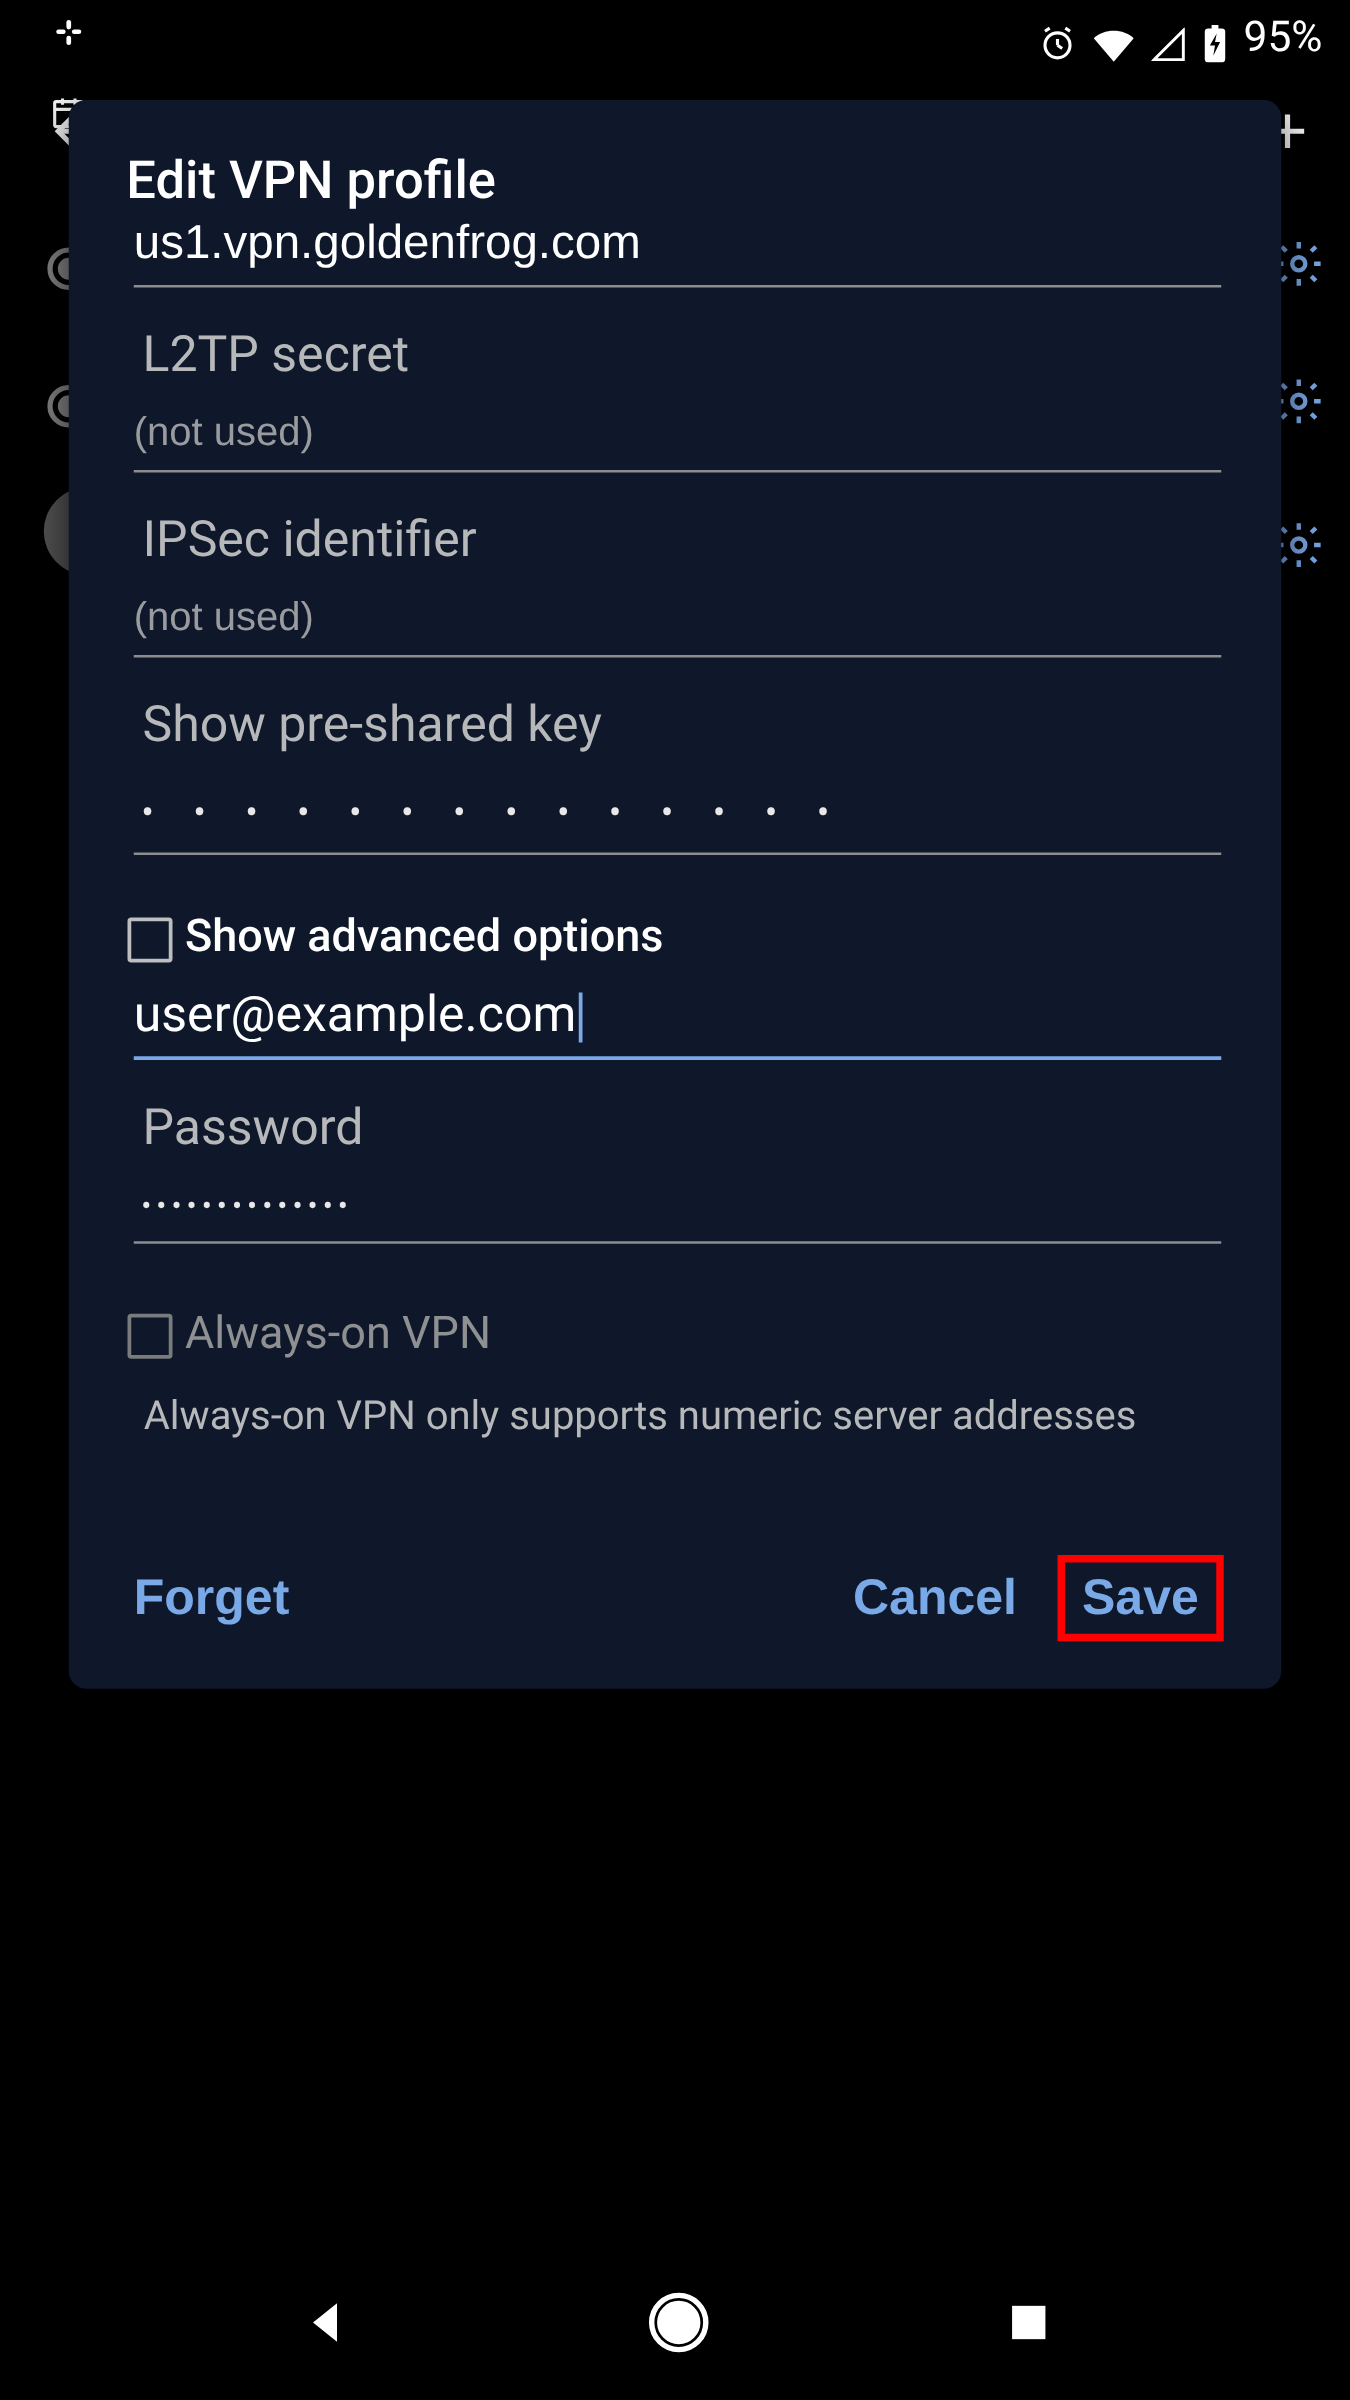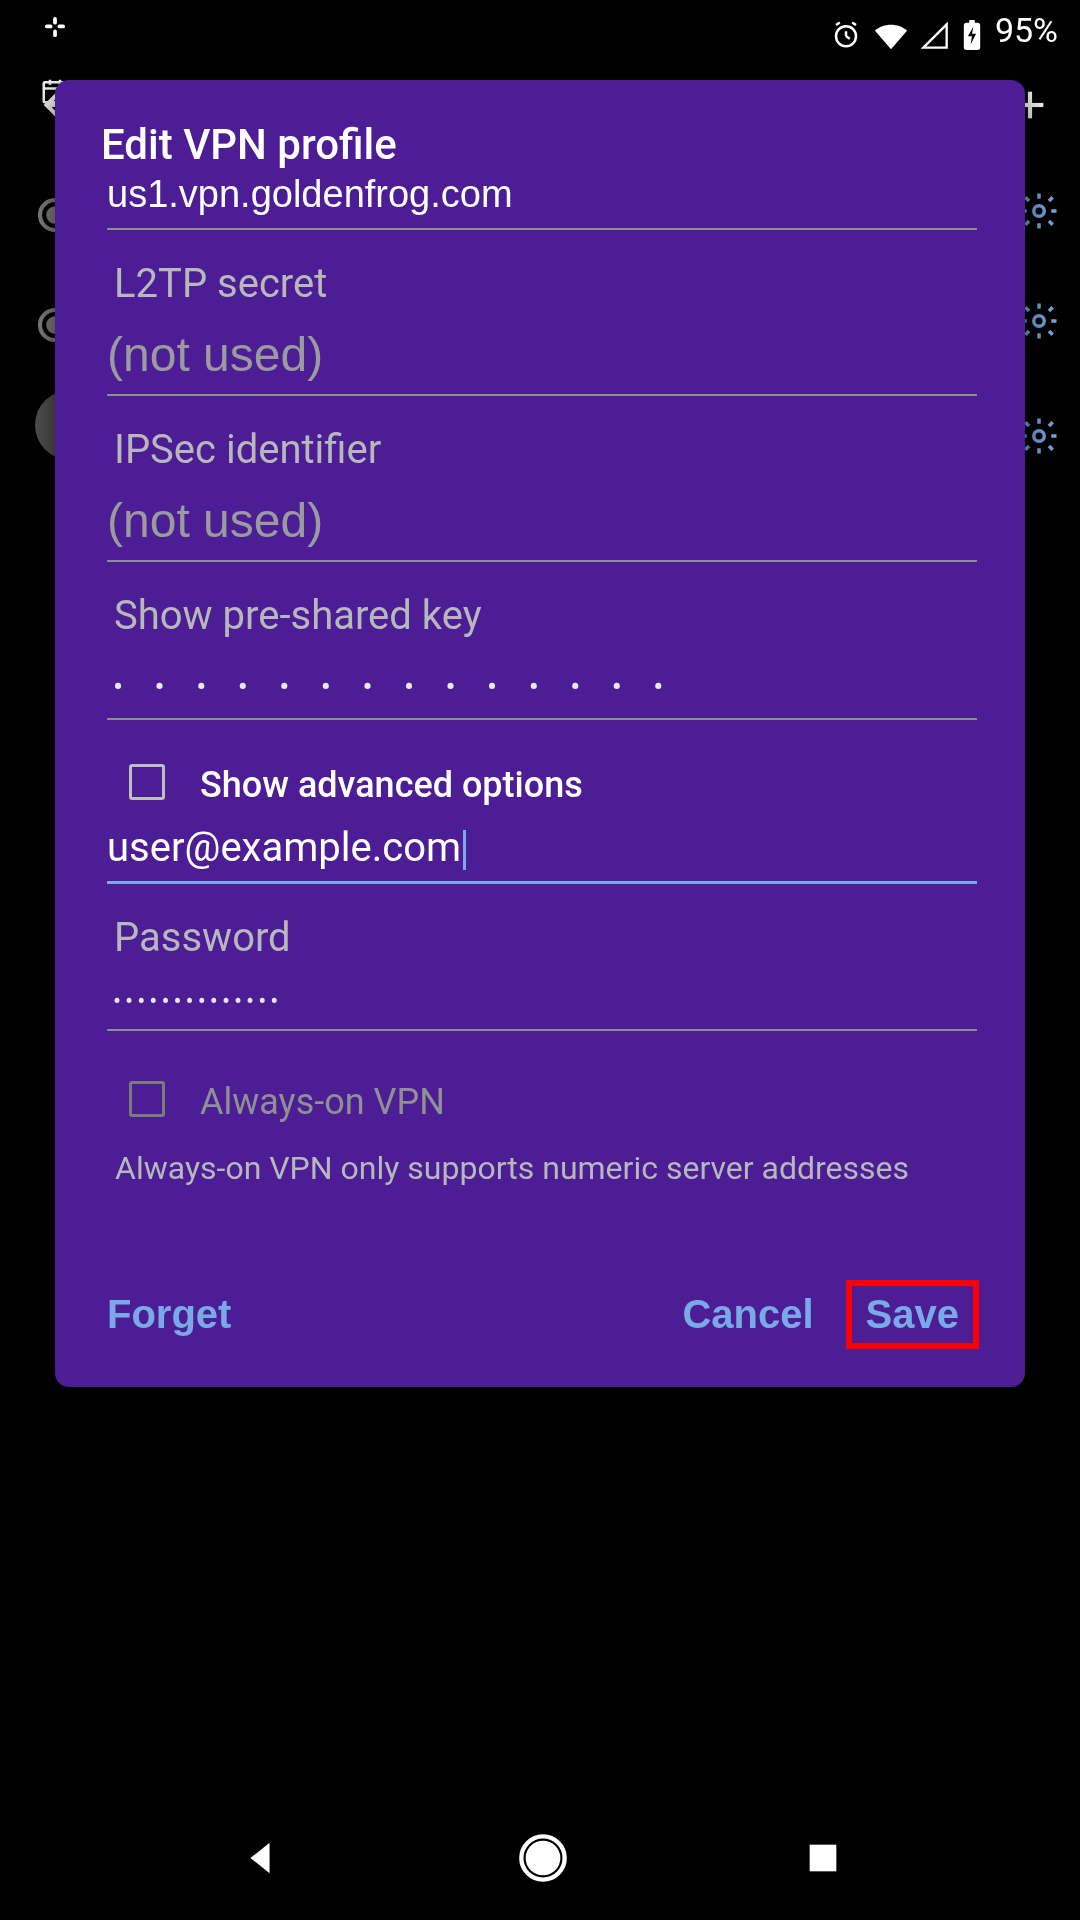--- a/index.html
+++ b/index.html
@@ -15,31 +15,31 @@
   .bg-back-arrow { position: absolute; top: 85px; left: 40px; color: #fff; }
   .bg-add-icon  { position: absolute; top: 85px; right: 30px; color: #fff; }
   .bg-gear1 { position: absolute; top: 190px; right: 20px; color:#7aa9e8;}
   .bg-gear2 { position: absolute; top: 300px; right: 20px; color:#7aa9e8;}
   .bg-gear3 { position: absolute; top: 415px; right: 20px; color:#7aa9e8;}
   .bg-radio1 { position: absolute; top: 195px; left: 35px; }
   .bg-radio2 { position: absolute; top: 305px; left: 35px; }
   .bg-avatar { position: absolute; top: 390px; left: 35px; width:70px; height:70px; border-radius:50%; background:#555;}
 
   
-  .dialog { position: absolute; top: 80px; left: 55px; width: 970px; background: #4c1d95; border-radius: 14px; padding: 40px 46px 34px 46px; color: #e8e8e8; box-shadow: 0 10px 40px rgba(0,0,0,0.7); }
+  .dialog { position: absolute; top: 80px; left: 55px; width: 970px; background: #0f172a; border-radius: 14px; padding: 40px 46px 34px 46px; color: #e8e8e8; box-shadow: 0 10px 40px rgba(0,0,0,0.7); }
   .dialog-title { font-size: 42px; font-weight: 500; color: #fff; margin-bottom: 6px; }
-  .field-input { width: 870px; margin-left: 6px; font-size: 48px; color: #fff; padding: 20px 0 12px 0; border: none; border-bottom: 2px solid #8c8d90; background: transparent; outline: none; }
+  .field-input { width: 870px; margin-left: 6px; font-size: 32px; color: #fff; padding: 20px 0 12px 0; border: none; border-bottom: 2px solid #8c8d90; background: transparent; outline: none; }
   .field-input::placeholder { color: #9a9b9e; }
   .field-label { display:block; font-size: 40px; color: #b7b8ba; margin-top: 30px; margin-left: 13px; }
   .first-input { margin-top: -6px; padding-top: 4px; font-size: 38px; }
 
   .dots { letter-spacing: 12px; font-size: 30px; color:#e8e8e8; padding: 30px 0 14px 6px; border-bottom: 2px solid #8c8d90; width:870px; margin-left:6px;}
   .pwd-dots { letter-spacing: 4px; font-size: 24px; color:#e8e8e8; padding: 26px 0 14px 6px; border-bottom: 2px solid #8c8d90; width:870px; margin-left:6px;}
 
-  .checkbox-row { display: flex; align-items: flex-start; gap: 35px; margin-top: 44px; margin-left: 28px; }
+  .checkbox-row { display: flex; align-items: flex-end; gap: 10px; margin-top: 44px; margin-left: 1px; }
   .checkbox-box { width: 36px; height: 36px; border: 3px solid #bdbebf; border-radius: 3px; flex-shrink:0; }
   .checkbox-box.disabled { border-color: #7a7b7d; }
   .checkbox-label { font-size: 36px; color: #fff; font-weight: 500; }
   .checkbox-label.disabled { color: #8f9092; font-weight: 400; }
 
   .helptext { font-size: 32px; color: #b7b8ba; margin-top: 24px; margin-left: 14px; line-height: 1.35; width: 840px;}
 
   .dialog-buttons { display: flex; margin-top: 90px; margin-bottom: 4px; align-items: center; }
   .btn { font-size: 40px; color: #7aa9e8; font-weight: 700; background: none; border: none; cursor: pointer; padding: 8px 6px; }
   .spacer { flex: 1; }

